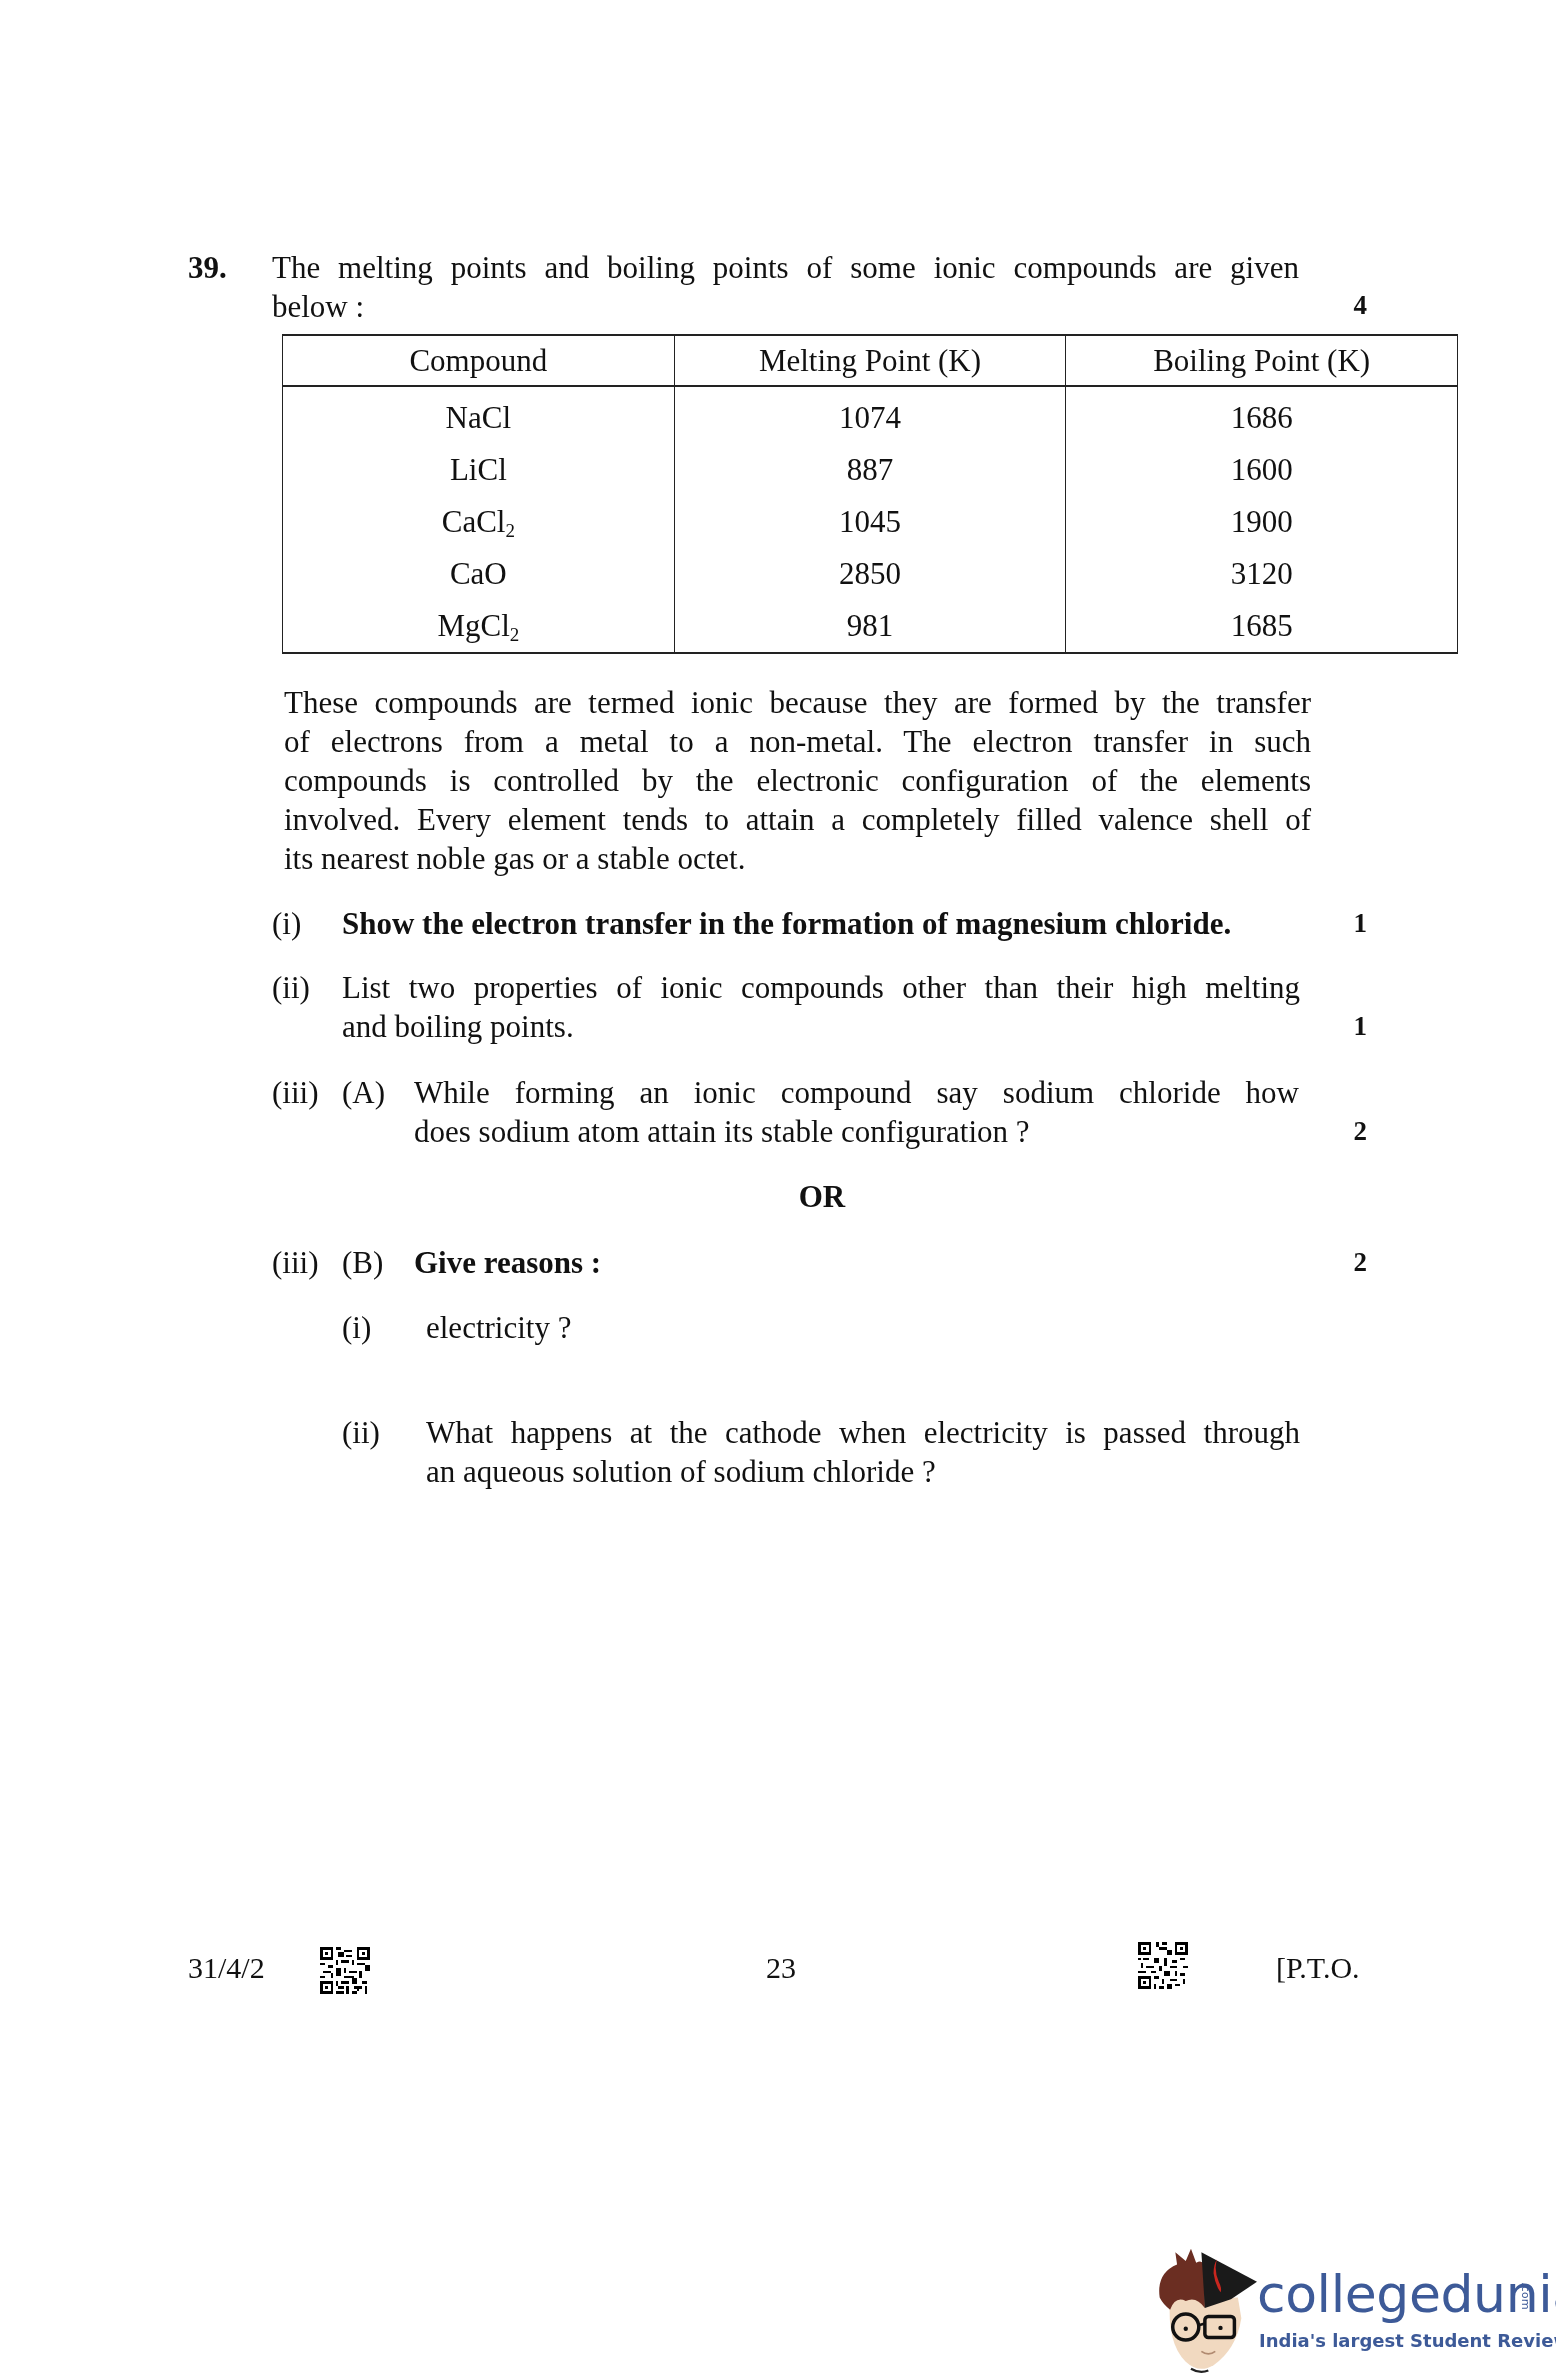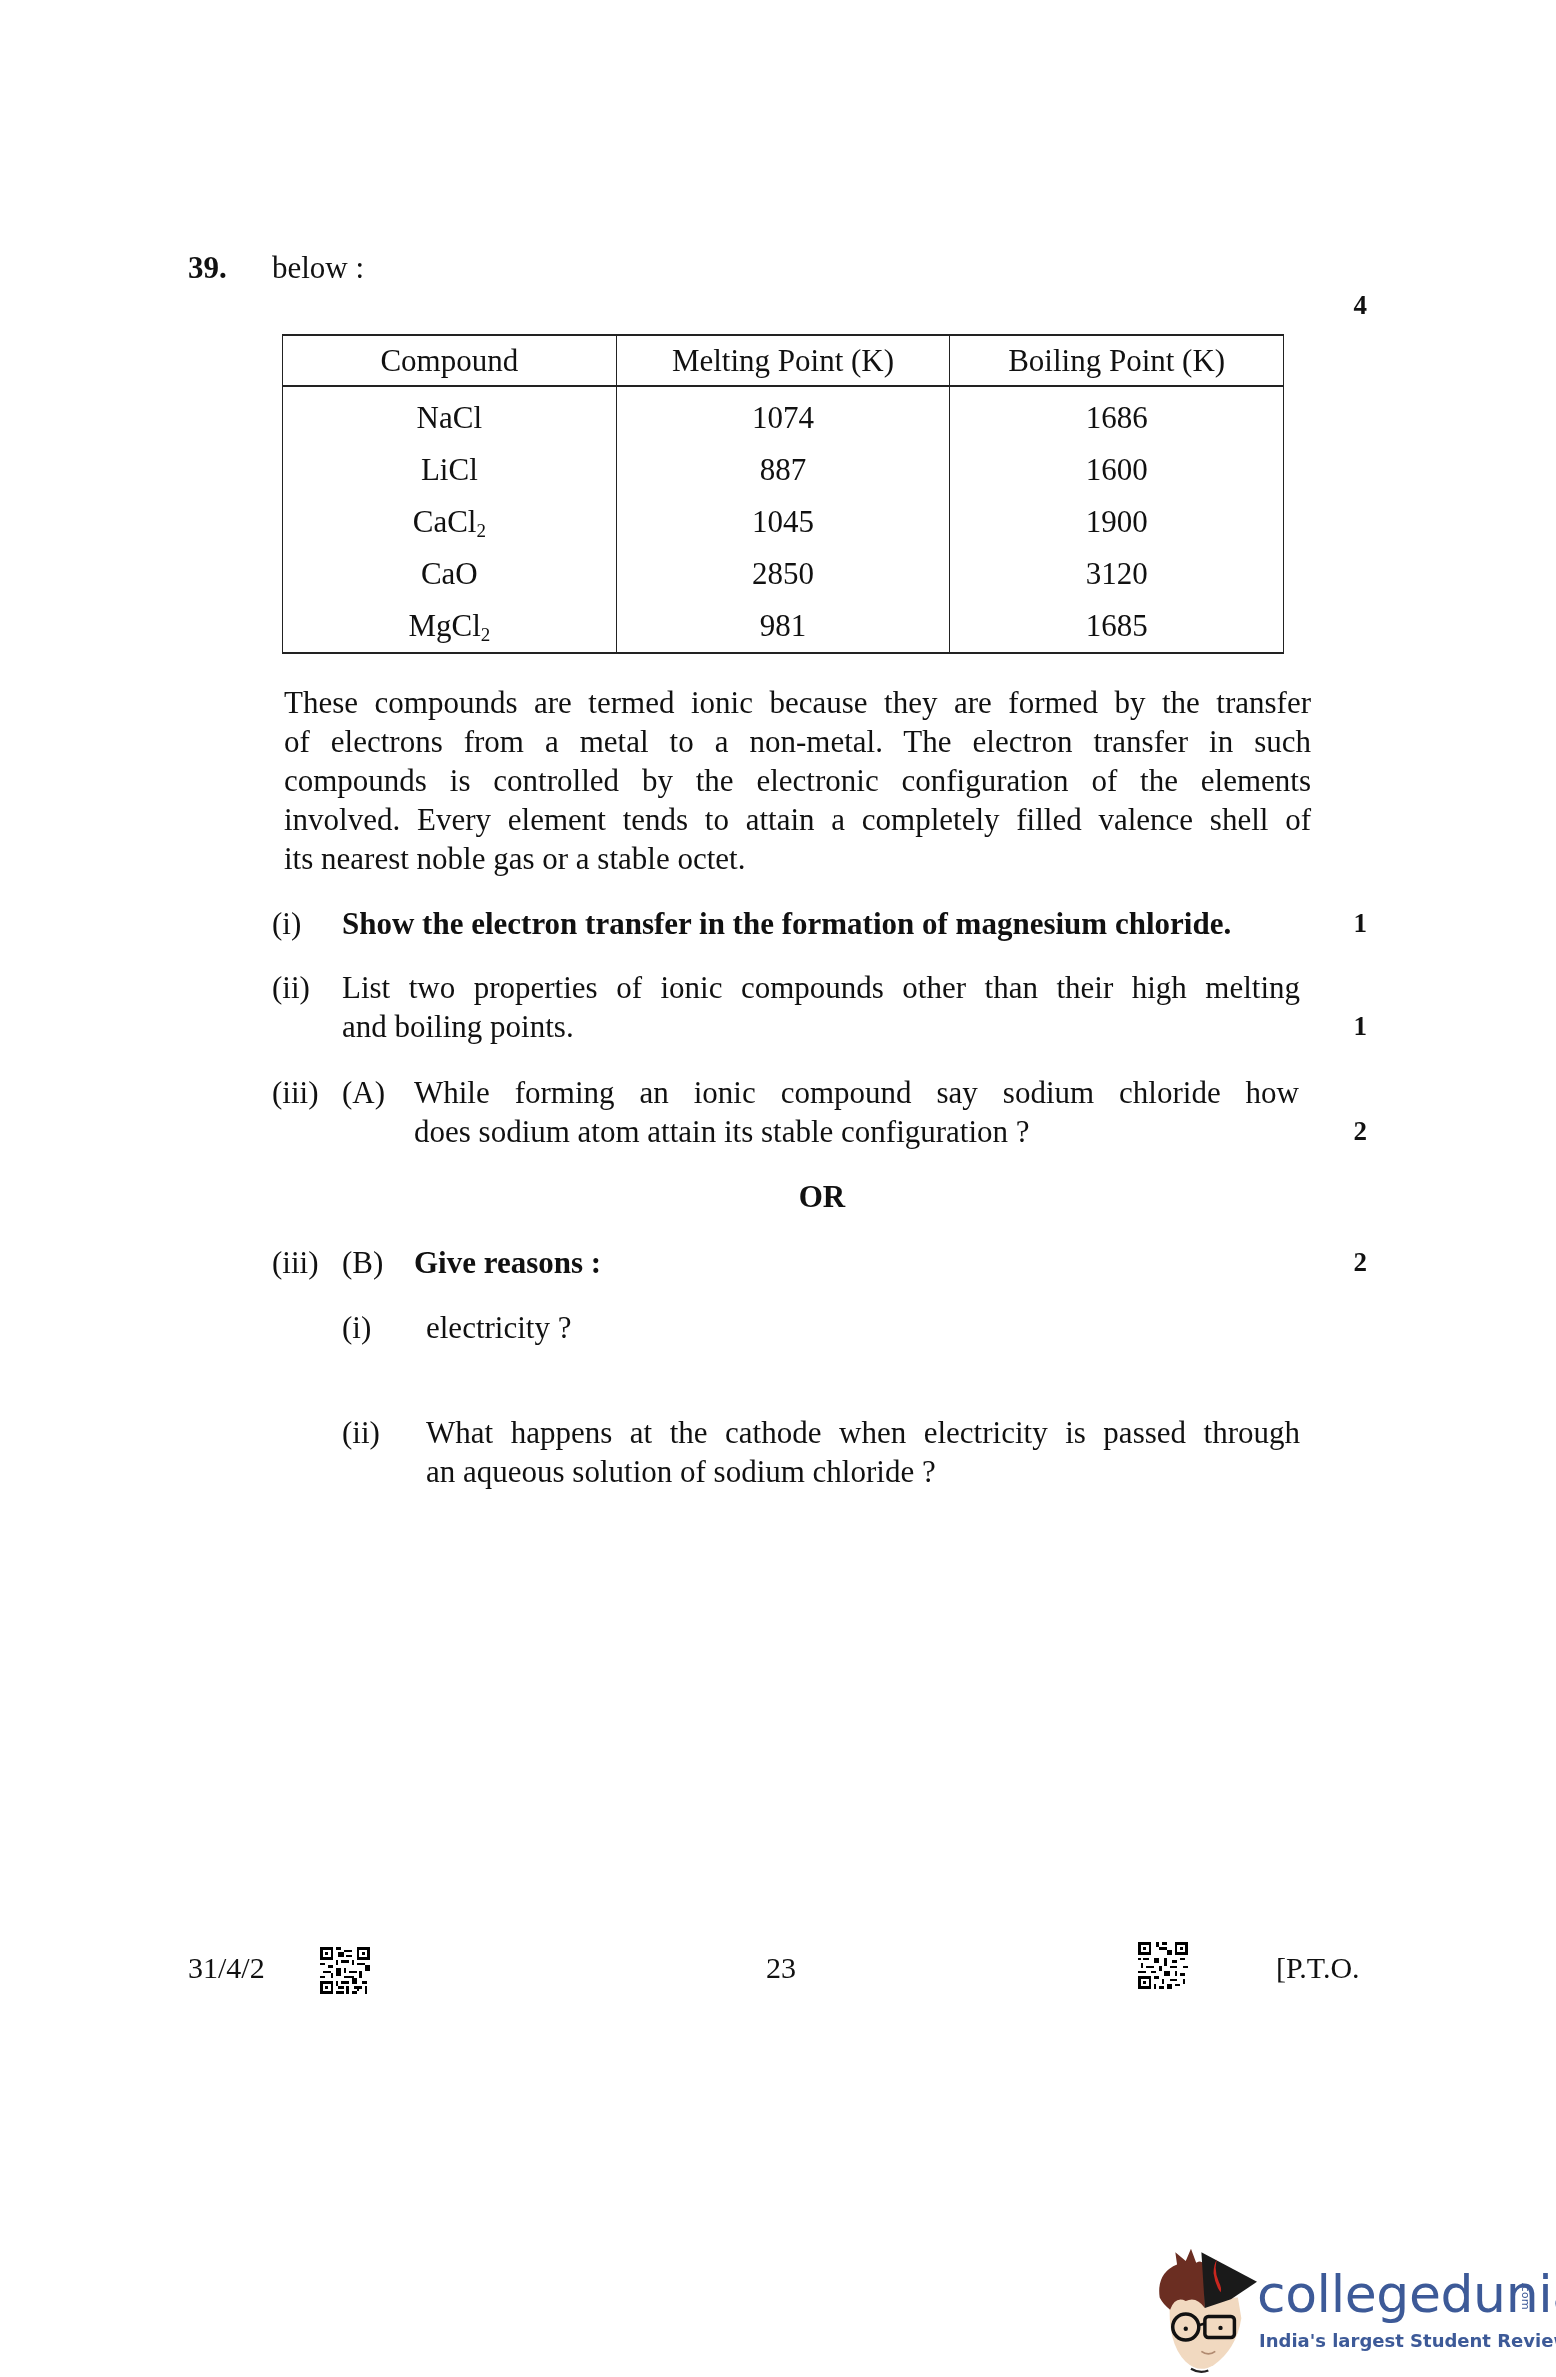--- a/index.html
+++ b/index.html
@@ -3,21 +3,21 @@
 <meta charset="utf-8">
 <style>
   * { box-sizing: border-box; margin: 0; padding: 0; }
   html, body { width: 1557px; height: 2377px; background: #ffffff; }
   body { position: relative; overflow: hidden; font-family: "Liberation Serif", serif; color: #111; }
   .abs { position: absolute; }
   .txt { font-size: 31px; line-height: 39px; }
   .qnum { left: 188px; top: 248px; font-weight: bold; font-size: 31px; line-height: 39px; }
   .qtext { left: 272px; top: 248px; width: 1027px; text-align: justify; }
   .mark { font-weight: bold; font-size: 27px; line-height: 39px; width: 35px; text-align: right; left: 1332px; }
-  table.data { position: absolute; left: 282px; top: 334px; width: 1002px; border-collapse: collapse; font-size: 31px; }
+  table.data { position: absolute; left: 282px; top: 334px; width: 1176px; border-collapse: collapse; font-size: 31px; }
   table.data th, table.data td { border-left: 1.7px solid #222; border-right: 1.7px solid #222; text-align: center; font-weight: normal; width: 33.33%; }
   table.data thead th { border-top: 2.2px solid #222; border-bottom: 2.2px solid #222; height: 51px; padding-top: 1.7px; }
   table.data tbody td { height: 52px; line-height: 52px; }
   table.data tbody tr:first-child td { padding-top: 5.2px; height: 58px; }
   table.data tbody tr:last-child td { border-bottom: 2.2px solid #222; height: 50px; }
   sub { font-size: 19px; vertical-align: -5.2px; line-height: 0; }
   .para { left: 284px; top: 683px; width: 1027px; text-align: justify; text-align-last: left; }
   .just-line { text-align: justify; text-align-last: justify; }
   .lbl { position: absolute; }
   .itemtext { position: absolute; text-align: justify; }
@@ -28,20 +28,21 @@
   .qr svg { display: block; }
   .logo-word { position: absolute; left: 1257px; top: 2264px; font-family: "DejaVu Sans", sans-serif; font-size: 52px; letter-spacing: -0.4px; color: #3d5a98; line-height: 61px; }
   .logo-com { position: absolute; left: 1532px; top: 2282px; font-family: "DejaVu Sans", sans-serif; font-size: 11.3px; color: #3d5a98; transform: rotate(90deg); transform-origin: left top; }
   .logo-tag { position: absolute; left: 1259px; top: 2330px; font-family: "DejaVu Sans", sans-serif; font-weight: bold; font-size: 18px; color: #3d5a98; letter-spacing: 0px; line-height: 21px; white-space: nowrap; }
 </style>
 </head>
 <body>
 
 <div class="abs qnum">39.</div>
 <div class="abs txt qtext">
+  <div class="just-line">The melting points and boiling points of some ionic compounds are given</div>
   <div>below :</div>
 </div>
 <div class="abs mark" style="top:286px;">4</div>
 
 <table class="data">
   <thead>
     <tr>
       <th>Compound</th>
       <th>Melting Point (K)</th>
       <th>Boiling Point (K)</th>

